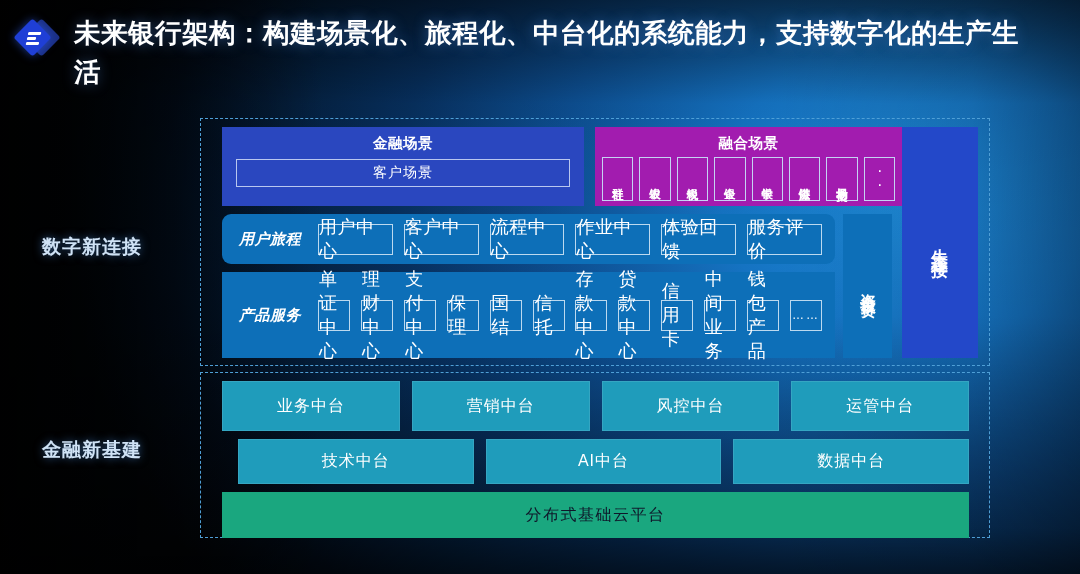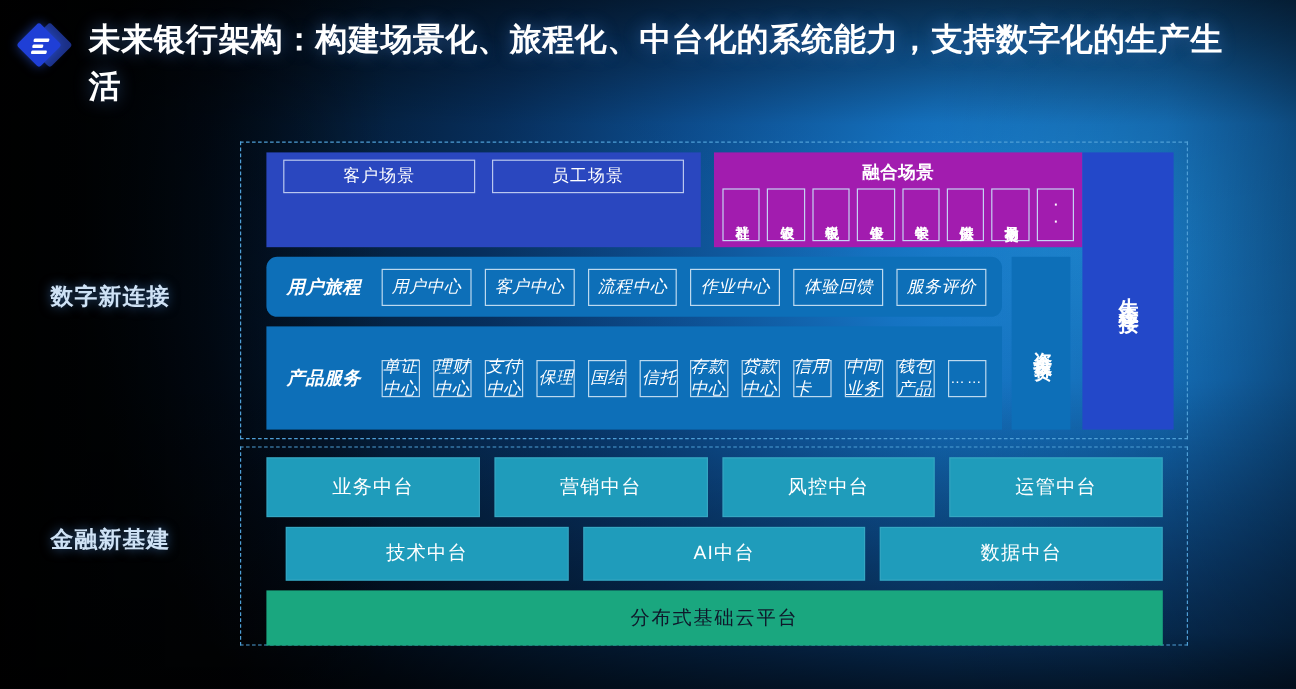--- a/index.html
+++ b/index.html
@@ -105,21 +105,21 @@
 
   .band-label {
     width: 96px; text-align: center; color: #ffffff;
     font-size: 15px; font-weight: 700; font-style: italic; letter-spacing: .5px;
     flex: none;
   }
   .chip-row { display: flex; gap: 11px; flex: 1; padding-right: 13px; }
   .chip {
     flex: 1; height: 31px; border: 1.2px solid #bcd9ef;
     display: flex; align-items: center; justify-content: center;
-    color: #ffffff; font-size: 14px; font-style: italic; font-weight: 400;
+    color: #ffffff; font-size: 18px; font-weight: 400;
     letter-spacing: .5px;
   }
   .chip.dots { letter-spacing: 2px; font-style: normal; font-size: 12px; }
   .stack { display: flex; flex-direction: row; gap: 9px; flex: 1; padding-right: 13px; }
   .stack .chip-row { padding-right: 0; }
 
   #col-fund {
     left: 843px; top: 214px; width: 49px; height: 144px;
     background: #0d6fb8;
     display: flex; align-items: center; justify-content: center;
@@ -170,23 +170,23 @@
   <div id="title">未来银行架构：构建场景化、旅程化、中台化的系统能力，支持数字化的生产生活</div>
 </div>
 
 <div class="side-label" id="label-top">数字新连接</div>
 <div class="side-label" id="label-bot">金融新基建</div>
 
 <div class="dash-box" id="dash-top"></div>
 <div class="dash-box" id="dash-bot"></div>
 
 <div class="panel scene-fin">
+  <div class="panel-title">金融场景</div>
   <div class="scene-fin-row">
     <div class="cell">客户场景</div>
-    <div class="cell">员工场景</div>
   </div>
 </div>
 
 <div class="panel scene-merge">
   <div class="panel-title">融合场景</div>
   <div class="merge-row">
     <div class="vcell">社群</div>
     <div class="vcell">农银</div>
     <div class="vcell">税银</div>
     <div class="vcell">银企</div>

